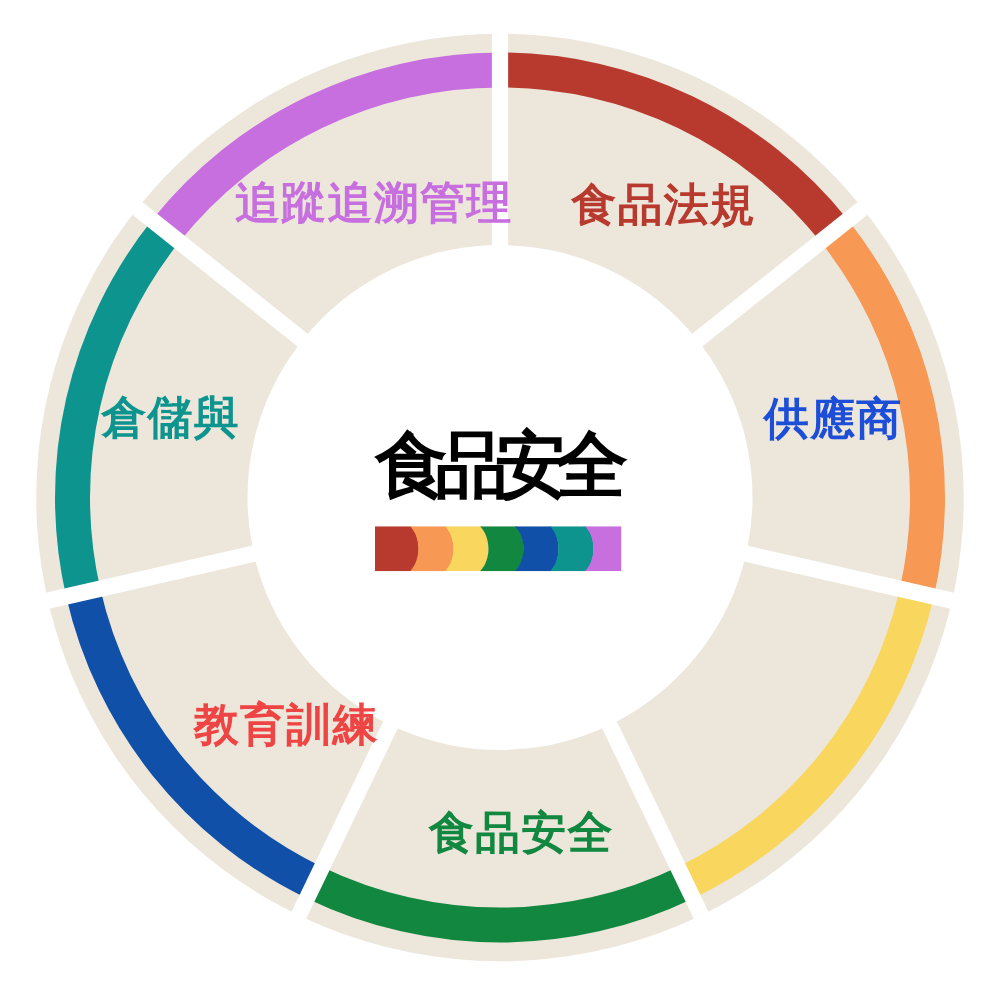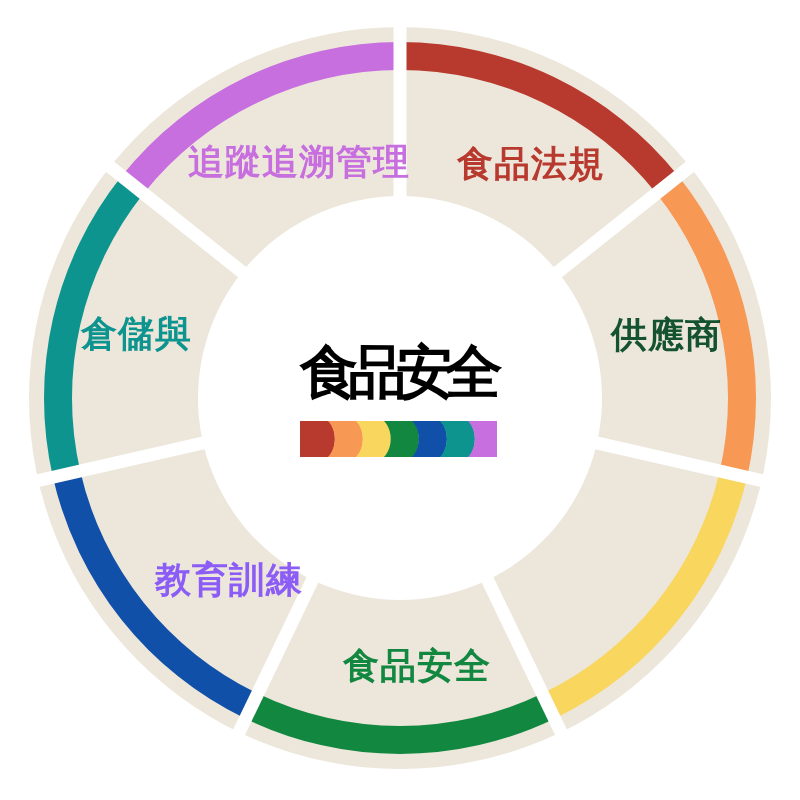--- a/index.html
+++ b/index.html
@@ -55,30 +55,30 @@
       <line x1="339.2562765235419" y1="524.1356415063387" x2="229.91757426591727" y2="751.1797962177484" stroke="#FFFFFF" stroke-width="13"></line>
       <line x1="263.5100922945447" y1="429.15293075388394" x2="17.828258424725107" y2="485.22820611087496" stroke="#FFFFFF" stroke-width="13"></line>
       <line x1="290.5435924544758" y1="310.7114277397773" x2="93.52205887253228" y2="153.59199767137653" stroke="#FFFFFF" stroke-width="13"></line>
       <circle cx="400" cy="398" r="202" fill="#FFFFFF"></circle>
     </svg>
 
   <div class="seg-label label-0" style="color: rgb(184, 58, 47);">
     <span class="line">食品法規</span>
   </div>
 
-  <div class="seg-label label-1" style="color: #14532d;">
+  <div class="seg-label label-1" style="color: #1d4ed8;">
     <span class="line">供應商</span>
   </div>
 
 
   <div class="seg-label label-3" style="color: rgb(18, 135, 64);">
     <span class="line">食品安全</span>
   </div>
 
-  <div class="seg-label label-4" style="color: #8b5cf6;">
+  <div class="seg-label label-4" style="color: #ef4444;">
     <span class="line">教育訓練</span>
   </div>
 
   <div class="seg-label label-5" style="color: rgb(14, 148, 143);">
     <span class="line">倉儲與</span>
   </div>
 
   <div class="seg-label label-6" style="color: rgb(199, 111, 223);">
     <span class="line">追蹤追溯管理</span>
   </div>

